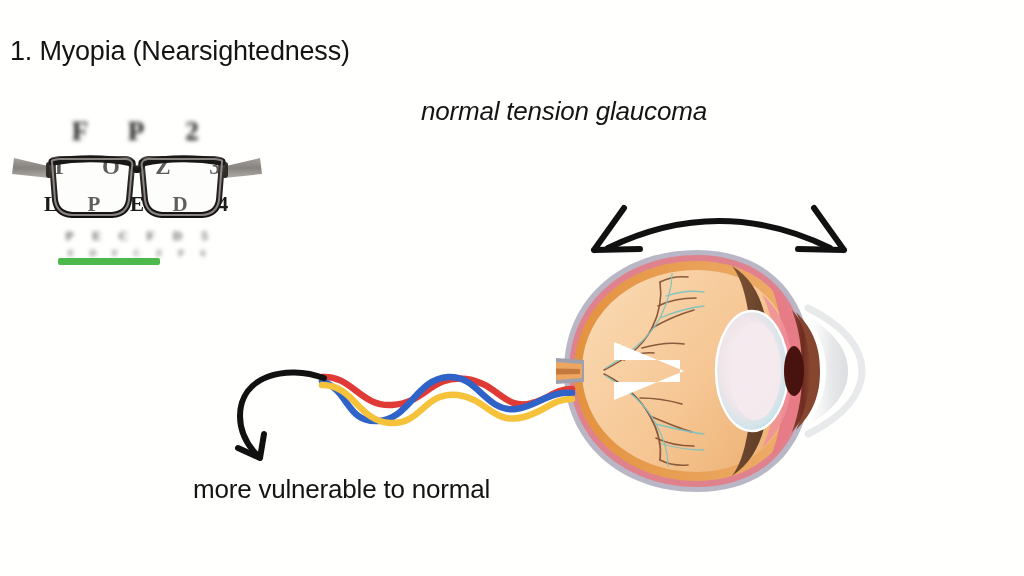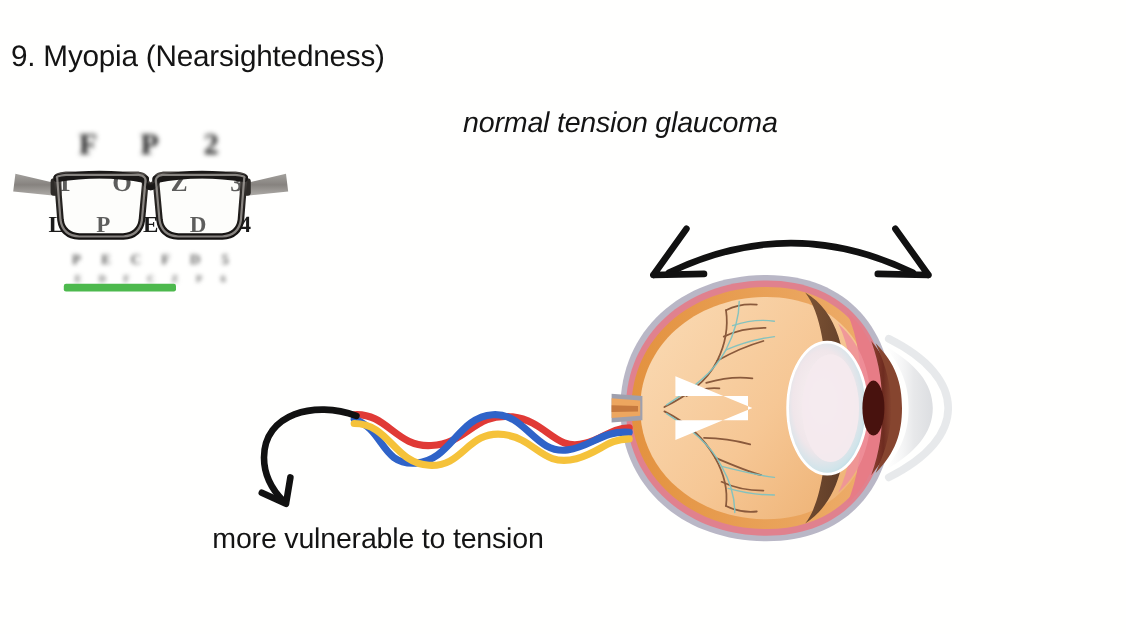--- a/index.html
+++ b/index.html
@@ -134,21 +134,21 @@
   
   #top-arc-arrow { position: absolute; left: 584px; top: 192px; width: 270px; height: 66px; }
   #nerve-bundle  { position: absolute; left: 280px; top: 355px; width: 300px; height: 80px; }
   #hook-arrow    { position: absolute; left: 214px; top: 364px; width: 115px; height: 112px; }
 </style>
 </head>
 <body>
 
 <div class="stage">
 
-  <div class="label" id="slide-title">9. Myopia (Nearsightedness)</div>
+  <div class="label" id="slide-title">1. Myopia (Nearsightedness)</div>
 
   <div id="eye-chart-photo">
 
     <div class="chart-rows">
       <div class="chart-row" id="chart-row-0">
         <span>F</span>
         <span>P</span>
         <span>2</span>
       </div>
       <div class="chart-row" id="chart-row-1">
@@ -327,15 +327,15 @@
     <path d="M42 22 C72 20 80 52 112 50 C146 48 150 20 186 24 C218 28 224 56 252 48 C268 44 276 34 292 34" fill="none" stroke="#e03a36" stroke-width="6.5" stroke-linecap="round"></path>
     <path d="M42 26 C70 36 66 68 98 66 C130 64 136 24 168 22 C198 20 206 58 236 54 C258 51 268 36 292 38" fill="none" stroke="#2f63c8" stroke-width="6.5" stroke-linecap="round"></path>
     <path d="M42 30 C74 30 78 66 110 68 C142 70 144 36 178 40 C208 44 212 70 244 62 C266 56 272 44 292 44" fill="none" stroke="#f5c23a" stroke-width="6.5" stroke-linecap="round"></path>
   </svg>
 
   <svg id="hook-arrow" viewBox="0 0 115 112">
     <path d="M110 14 C72 0 26 12 26 52 C26 70 34 82 44 92" fill="none" stroke="#111" stroke-width="6" stroke-linecap="round"></path>
     <path d="M46 94 L24 84 M46 94 L50 70" fill="none" stroke="#111" stroke-width="6" stroke-linecap="round" stroke-linejoin="round"></path>
   </svg>
 
-  <div class="label" id="vulnerable-label">more vulnerable to tension</div>
+  <div class="label" id="vulnerable-label">more vulnerable to normal</div>
 
 </div>
 
 </body></html>

